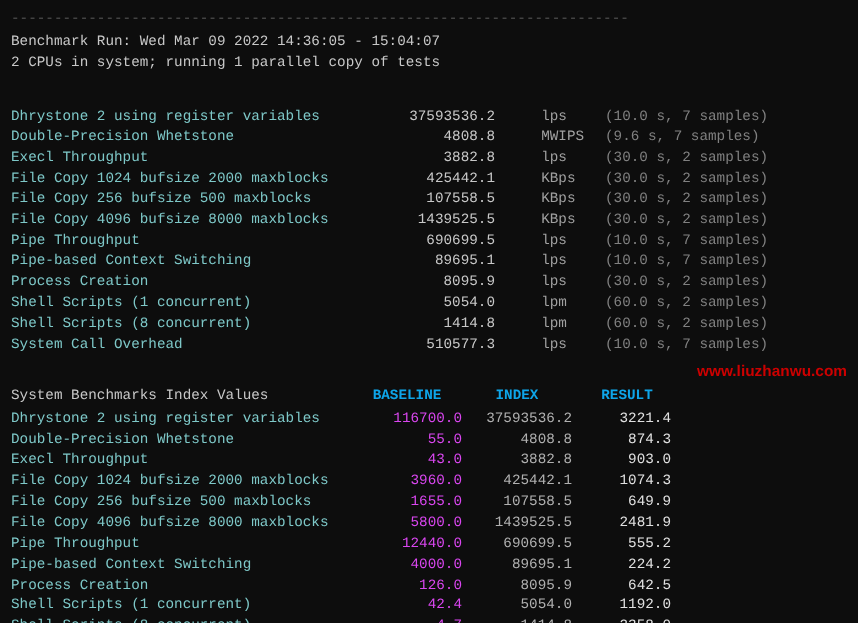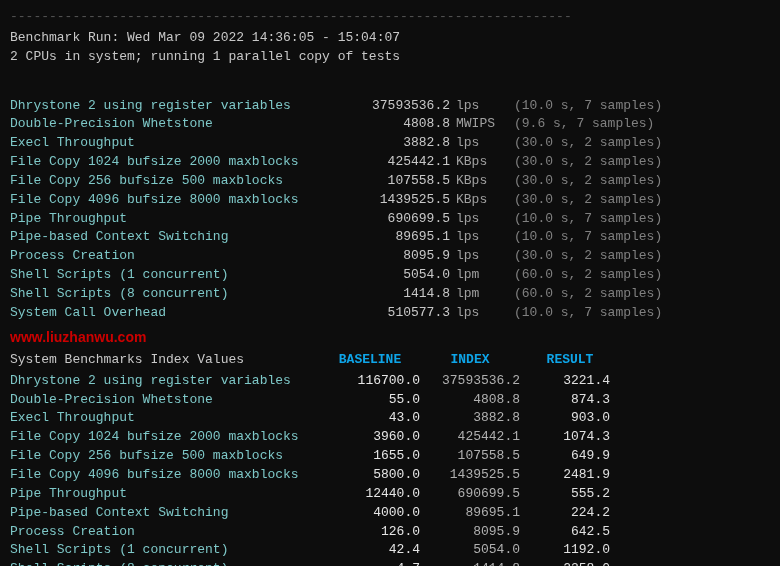--- a/index.html
+++ b/index.html
@@ -32,20 +32,21 @@
     }
     .bench-value {
       color: #c8c8c8;
       min-width: 130px;
       text-align: right;
     }
     .bench-unit {
       min-width: 60px;
       padding-left: 6px;
       color: #a0a0a0;
+      margin-left: 36px;
     }
     .bench-samples {
       color: #808080;
       padding-left: 4px;
     }
     .section-gap { height: 10px; }
     .index-header {
       display: flex;
       white-space: pre;
       color: #c8c8c8;
@@ -55,28 +56,28 @@
     .index-label { min-width: 310px; }
     .index-col { min-width: 100px; text-align: center; color: #0ea5e9; font-weight: bold; }
     .index-row {
       display: flex;
       white-space: pre;
     }
     .idx-bench-label {
       color: #7ec8c8;
       min-width: 310px;
     }
-    .idx-baseline { min-width: 100px; text-align: right; color: #e5e5e5; }
+    .idx-baseline { min-width: 100px; text-align: right; color: #d946ef; }
     .idx-result   { min-width: 100px; text-align: right; color: #b0b0b0; }
     .idx-index    { min-width: 90px;  text-align: right; color: #e0e0e0; }
     .watermark {
       color: #cc0000;
       font-size: 14px;
       font-weight: bold;
-      text-align: left;
+      text-align: right;
       margin: 4px 0;
       font-family: Arial, sans-serif;
     }
     .run-info { color: #c8c8c8; }
   </style>
 </head>
 <body>
 
 <div class="divider">------------------------------------------------------------------------</div>
 

